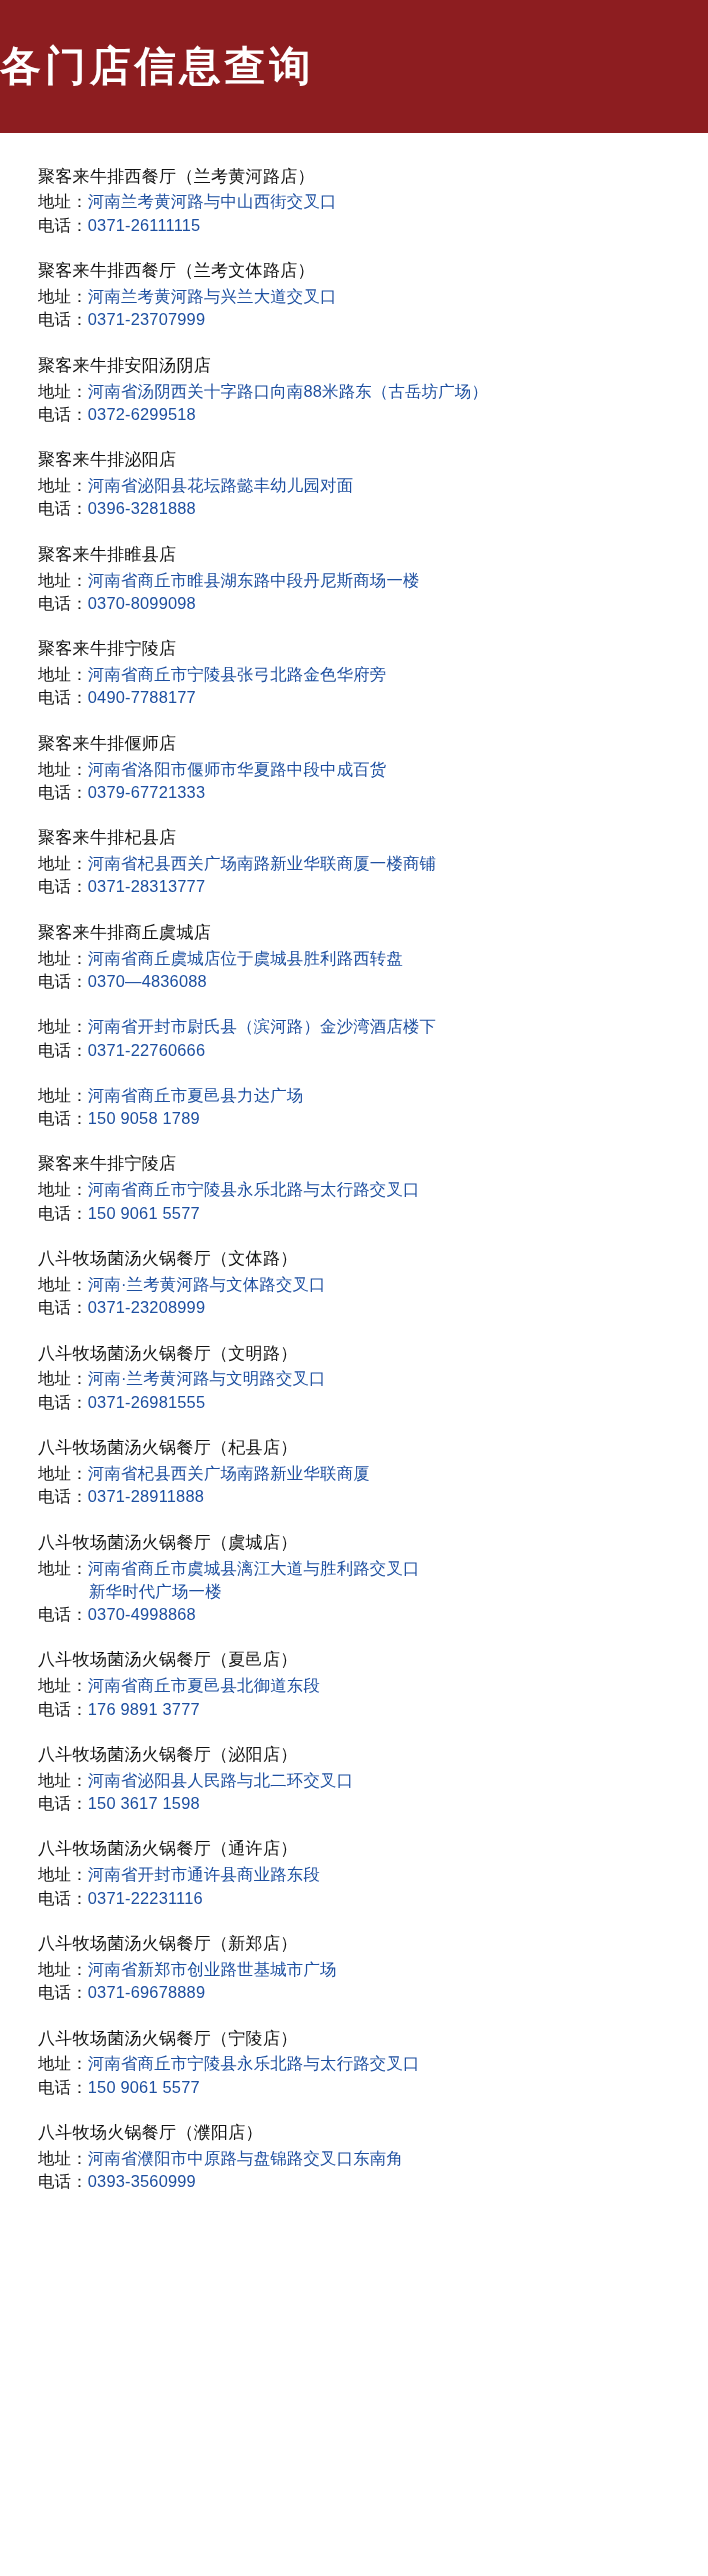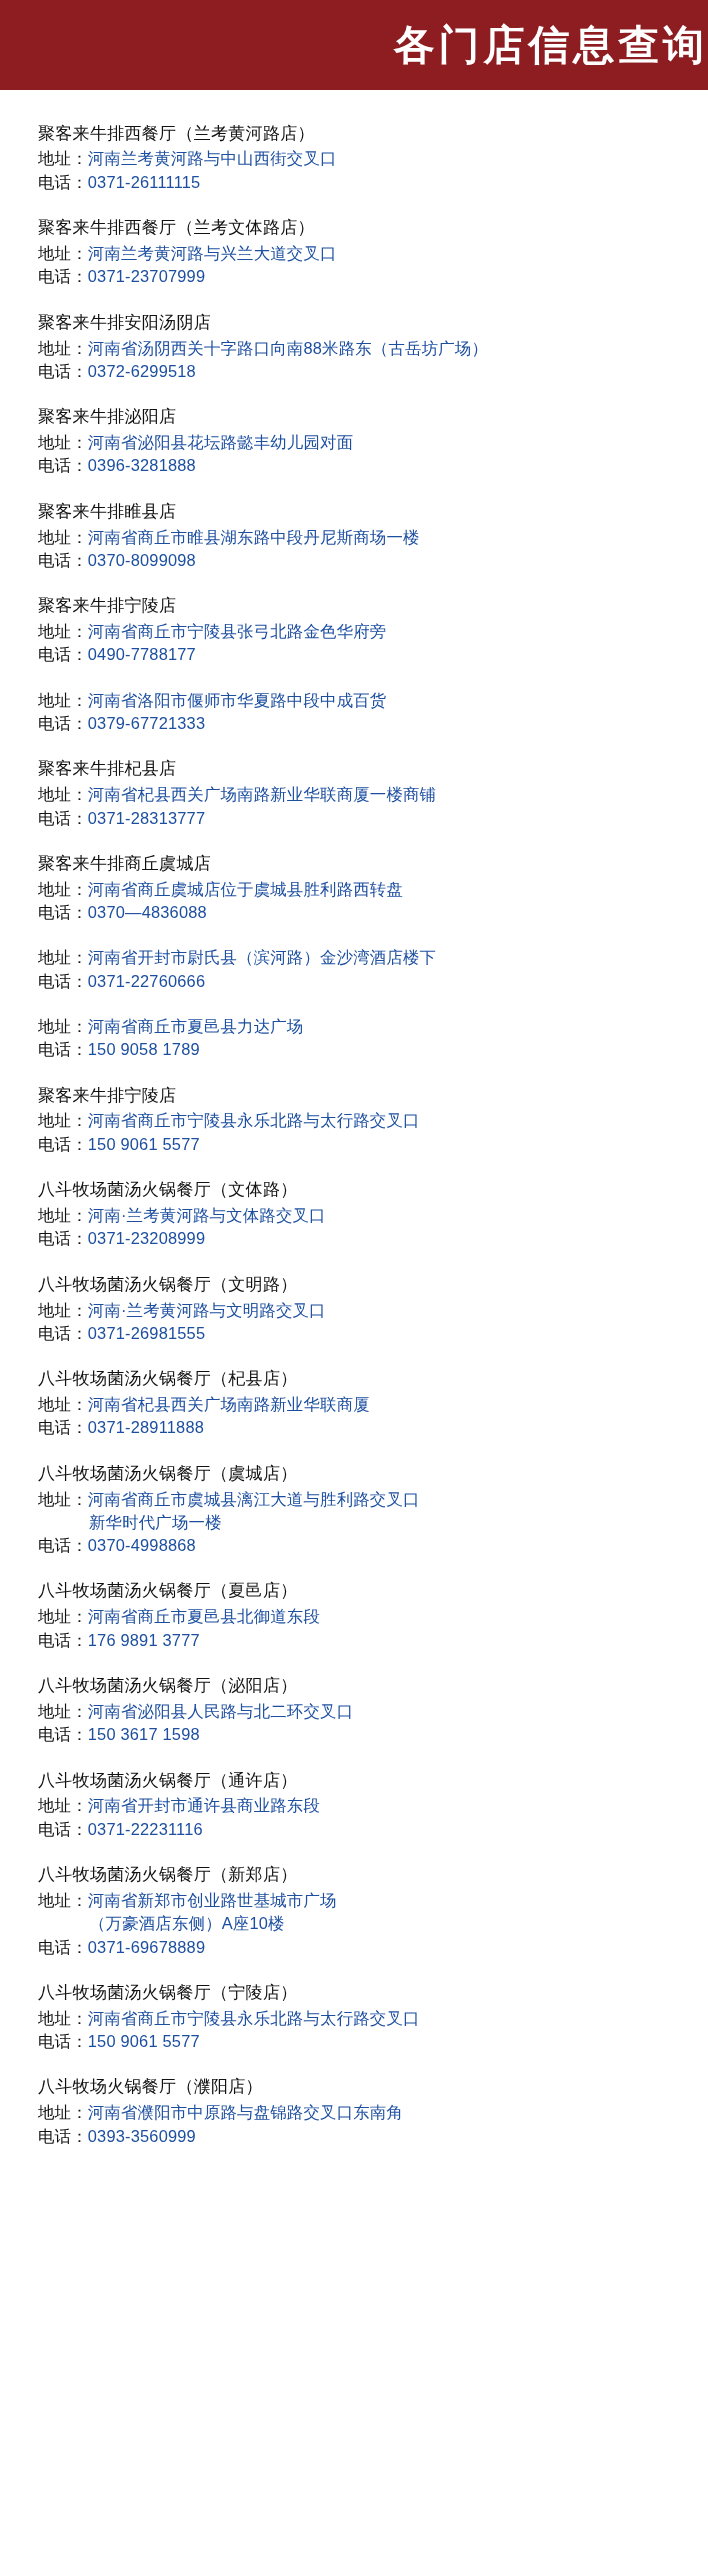--- a/index.html
+++ b/index.html
@@ -14,24 +14,24 @@
   .page {
     width: 708px;
     min-height: 2576px;
     background: #ffffff;
     box-sizing: border-box;
     position: relative;
   }
   .header {
     background: #8d1d20;
     width: 100%;
-    height: 90px;
+    height: 133px;
     display: flex;
     align-items: center;
-    justify-content: flex-end;
+    justify-content: flex-start;
   }
   .header-title {
     color: #ffffff;
     font-size: 41px;
     font-weight: bold;
     letter-spacing: 3.9px;
     line-height: 1;
   }
   .content {
     padding: 31.5px 38px 39px 38px;
@@ -141,20 +141,21 @@
         <div class="line">
           <span class="line-label">地址：</span>
           <span class="line-value">河南省商丘市宁陵县张弓北路金色华府旁</span>
         </div>
         <div class="line">
           <span class="line-label">电话：</span>
           <span class="line-value">0490-7788177</span>
         </div>
       </div>
       <div class="store">
+        <div class="store-name">聚客来牛排偃师店</div>
         <div class="line">
           <span class="line-label">地址：</span>
           <span class="line-value">河南省洛阳市偃师市华夏路中段中成百货</span>
         </div>
         <div class="line">
           <span class="line-label">电话：</span>
           <span class="line-value">0379-67721333</span>
         </div>
       </div>
       <div class="store">
@@ -287,21 +288,20 @@
           <span class="line-label">电话：</span>
           <span class="line-value">0371-22231116</span>
         </div>
       </div>
       <div class="store">
         <div class="store-name">八斗牧场菌汤火锅餐厅（新郑店）</div>
         <div class="line">
           <span class="line-label">地址：</span>
           <span class="line-value">河南省新郑市创业路世基城市广场</span>
         </div>
-        <div class="addr-cont">（万豪酒店东侧）A座10楼</div>
         <div class="line">
           <span class="line-label">电话：</span>
           <span class="line-value">0371-69678889</span>
         </div>
       </div>
       <div class="store">
         <div class="store-name">八斗牧场菌汤火锅餐厅（宁陵店）</div>
         <div class="line">
           <span class="line-label">地址：</span>
           <span class="line-value">河南省商丘市宁陵县永乐北路与太行路交叉口</span>

